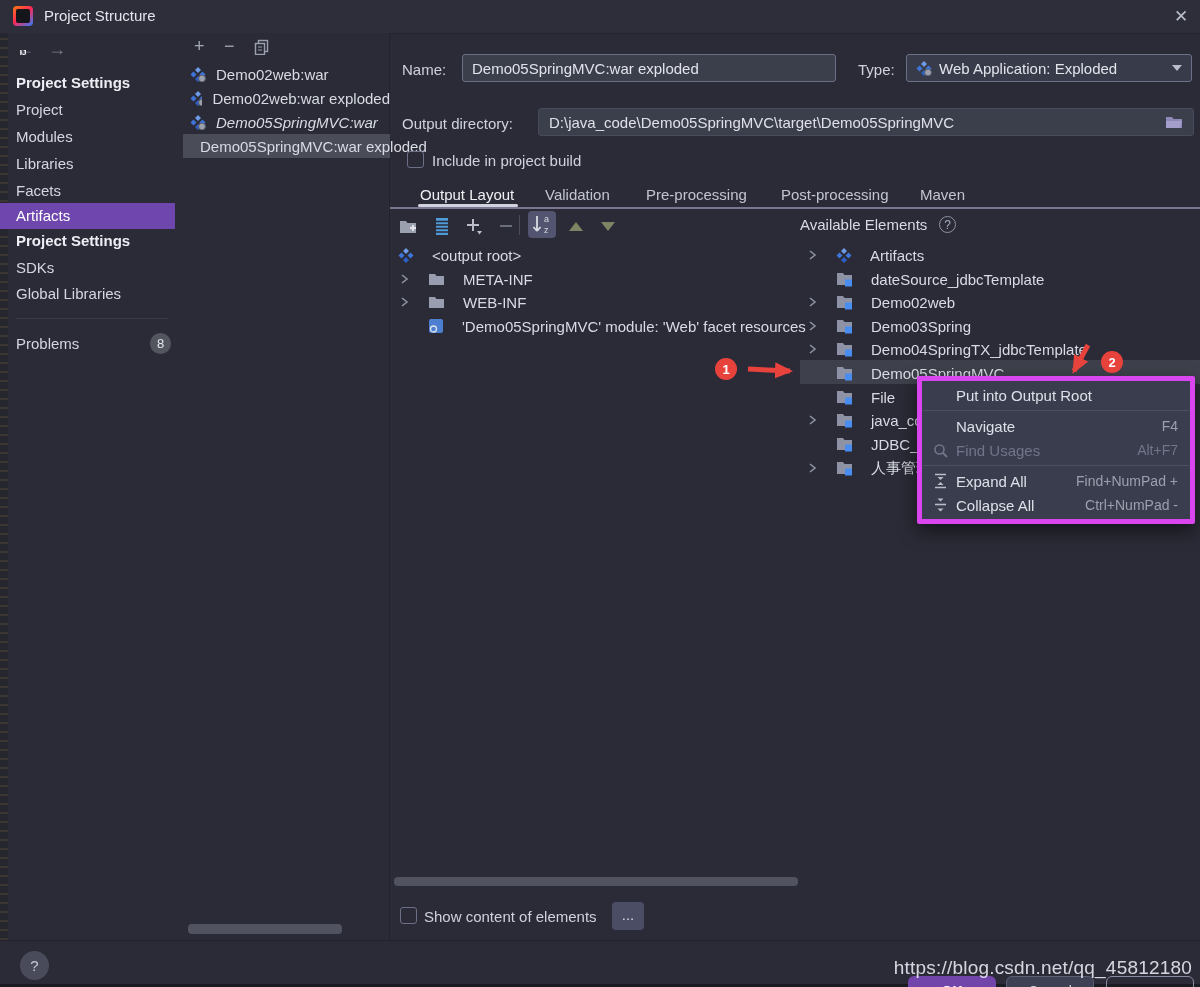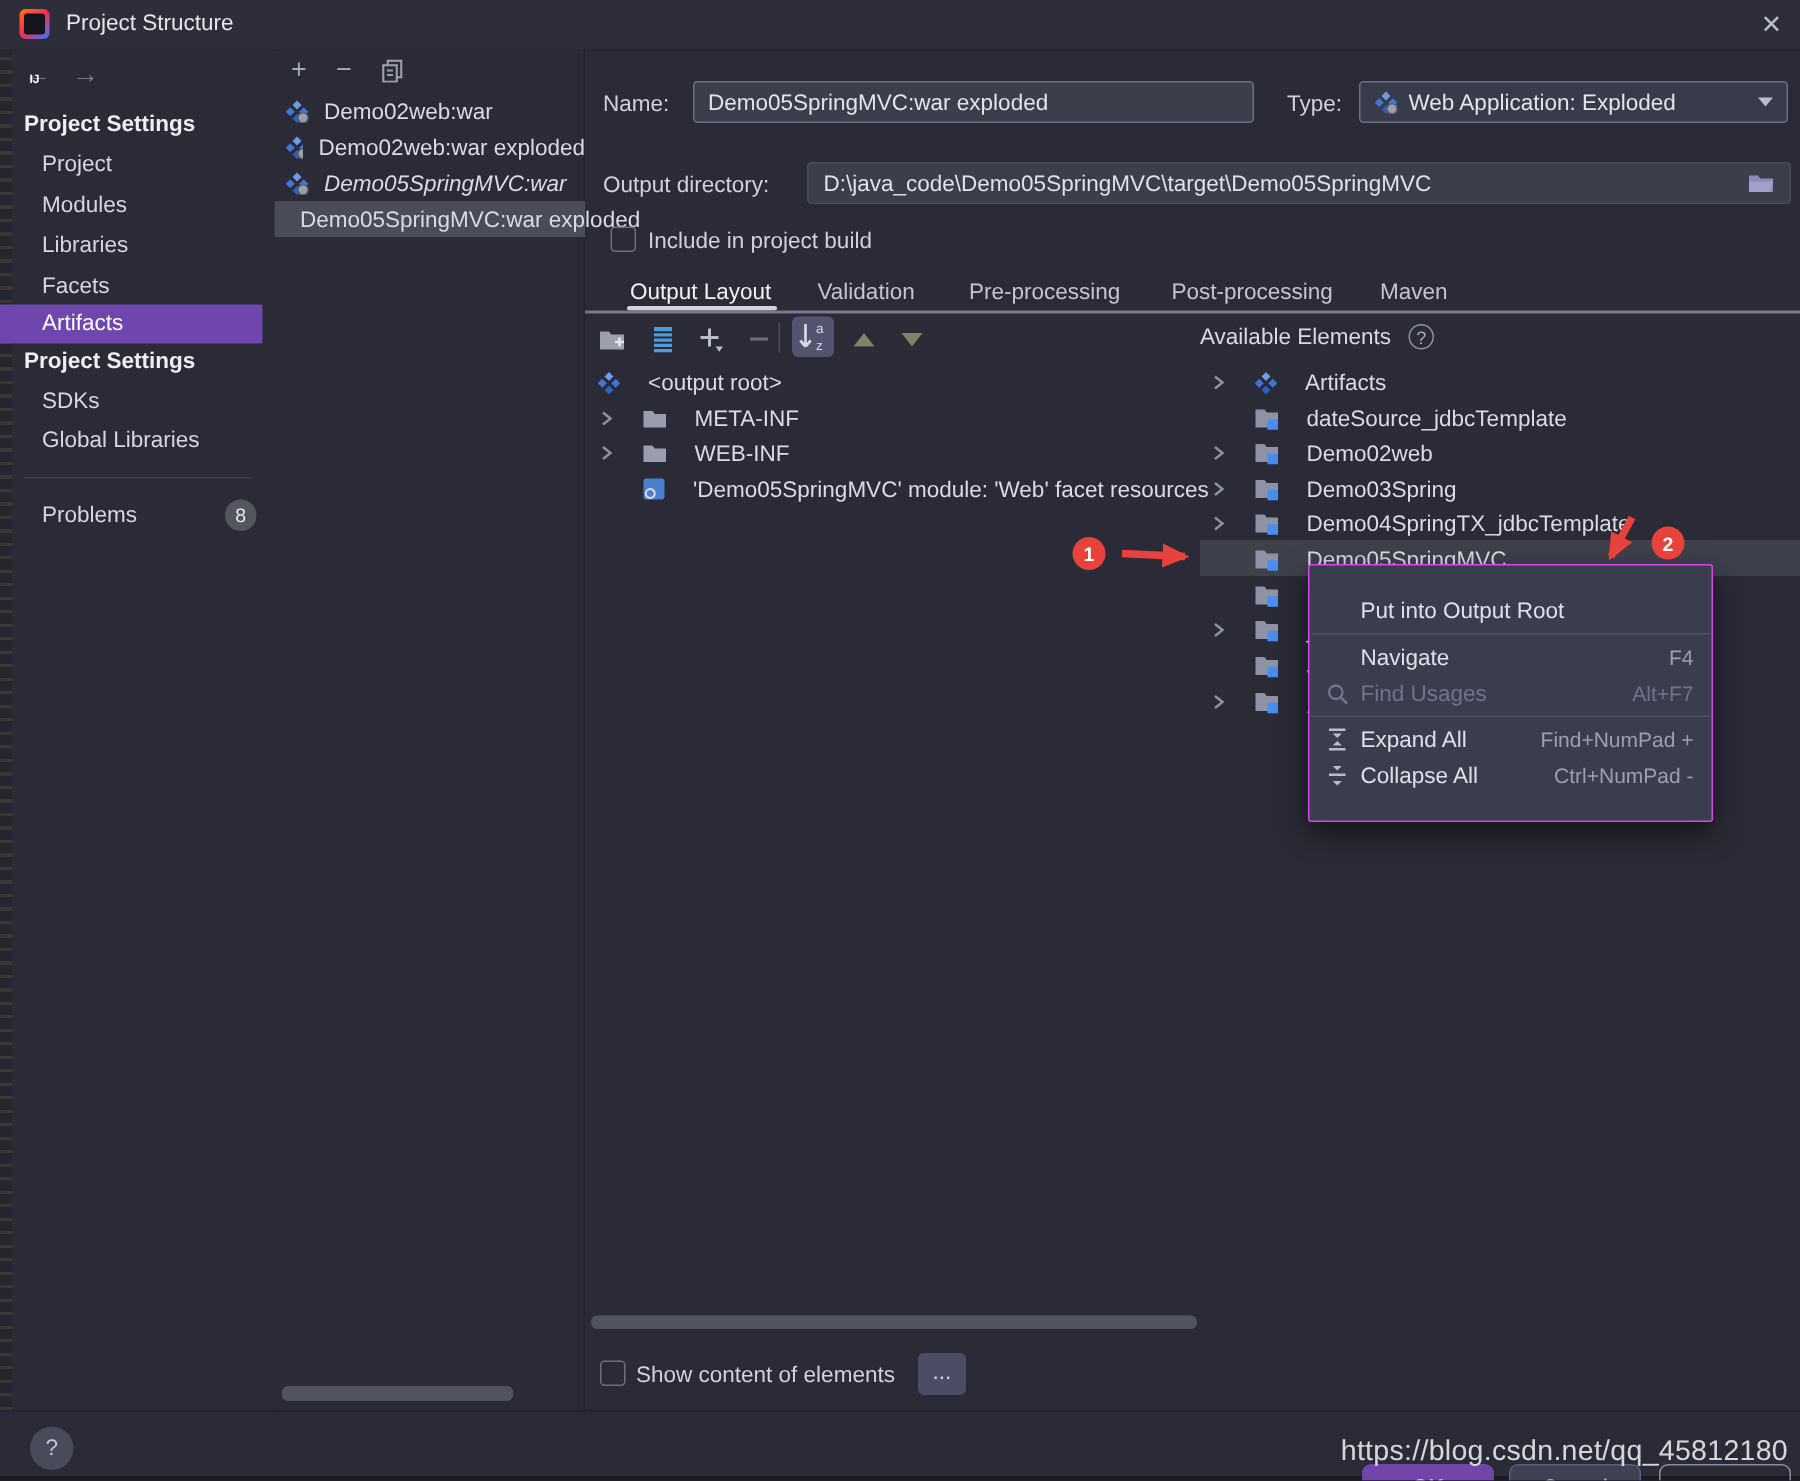--- a/index.html
+++ b/index.html
@@ -19,21 +19,21 @@
   .close-x{left:1168px;top:4px;width:26px;height:26px;text-align:center;line-height:26px;color:#b9bdc9;font-size:17px;cursor:pointer;}
 
   
   .left-strip{left:0;top:33px;width:8px;height:907px;background:#26262f;
      background-image:repeating-linear-gradient(0deg,rgba(196,172,78,.13) 0 2px,transparent 2px 9px);}
 
   
   .sidebar{left:8px;top:33px;width:175px;height:907px;background:#2b2b37;border-right:1px solid #222230;}
   .nav-arrow{top:38px;width:22px;height:22px;color:#767b8c;font-size:18px;line-height:22px;text-align:center;}
   .side-header{left:16px;font-weight:bold;color:#eceef3;}
-  .side-item{left:0;width:175px;height:26px;line-height:26px;padding-left:28px;box-sizing:border-box;color:#d4d7e0;cursor:pointer;}
+  .side-item{left:0;width:175px;height:26px;line-height:26px;padding-left:16px;box-sizing:border-box;color:#d4d7e0;cursor:pointer;}
   .side-item.sel{background:#6e46ad;color:#ffffff;}
   .side-divider{left:16px;width:152px;height:1px;background:#3a3d49;}
   .badge{width:21px;height:21px;border-radius:50%;background:#54565f;color:#e6e8ee;font-size:13px;line-height:21px;text-align:center;}
 
   
   .col2{left:183px;top:33px;width:207px;height:907px;background:#2b2b37;border-right:1px solid #222230;box-sizing:border-box;}
   .mini-ic{color:#a3a8b6;font-size:18px;line-height:18px;}
   .alist-row{left:183px;width:207px;height:24px;display:flex;align-items:center;padding-left:7px;box-sizing:border-box;gap:10px;cursor:pointer;}
   .alist-row.sel{background:#4a4d58;}
   .alist-row .lbl{color:#d8dbe3;white-space:nowrap;}
@@ -67,22 +67,22 @@
          font-size:12px;line-height:17px;text-align:center;box-sizing:border-box;}
 
   
   .trow{height:24px;display:flex;align-items:center;gap:18px;cursor:pointer;}
   .trow .lbl{color:#d8dbe3;white-space:nowrap;}
   .chev{width:12px;height:12px;flex:0 0 12px;}
   .chev-sp{width:12px;flex:0 0 12px;}
   .hl-row{left:800px;top:360px;width:400px;height:24px;background:#3e414b;}
 
   
-  .cmenu{left:872px;top:376px;width:268px;background:#3a3d4d;border:1px solid #d946ef;border-radius:2px;
-         box-shadow:0 7px 18px rgba(0,0,0,.55);z-index:50;padding:18px 0;}
+  .cmenu{left:917px;top:376px;width:268px;background:#3a3d4d;border:5px solid #d946ef;border-radius:2px;
+         box-shadow:0 7px 18px rgba(0,0,0,.55);z-index:50;padding:2px 0;}
   .mitem{height:24px;display:flex;align-items:center;padding:0 12px 0 8px;gap:6px;cursor:pointer;}
   .mi-gut{width:20px;flex:0 0 20px;display:flex;align-items:center;justify-content:center;}
   .mitem .lbl{color:#dde0e8;}
   .mitem .sc{margin-left:auto;color:#9aa0ad;font-size:14px;}
   .mitem.dis .lbl,.mitem.dis .sc{color:#70758a;}
   .msep{height:1px;background:#4c5063;margin:3px 1px;}
 
   
   .more-btn{left:612px;top:902px;width:30px;height:26px;background:#4a4d63;border:1px solid #62668013;border-radius:4px;
             color:#d9dce4;text-align:center;line-height:24px;cursor:pointer;}

